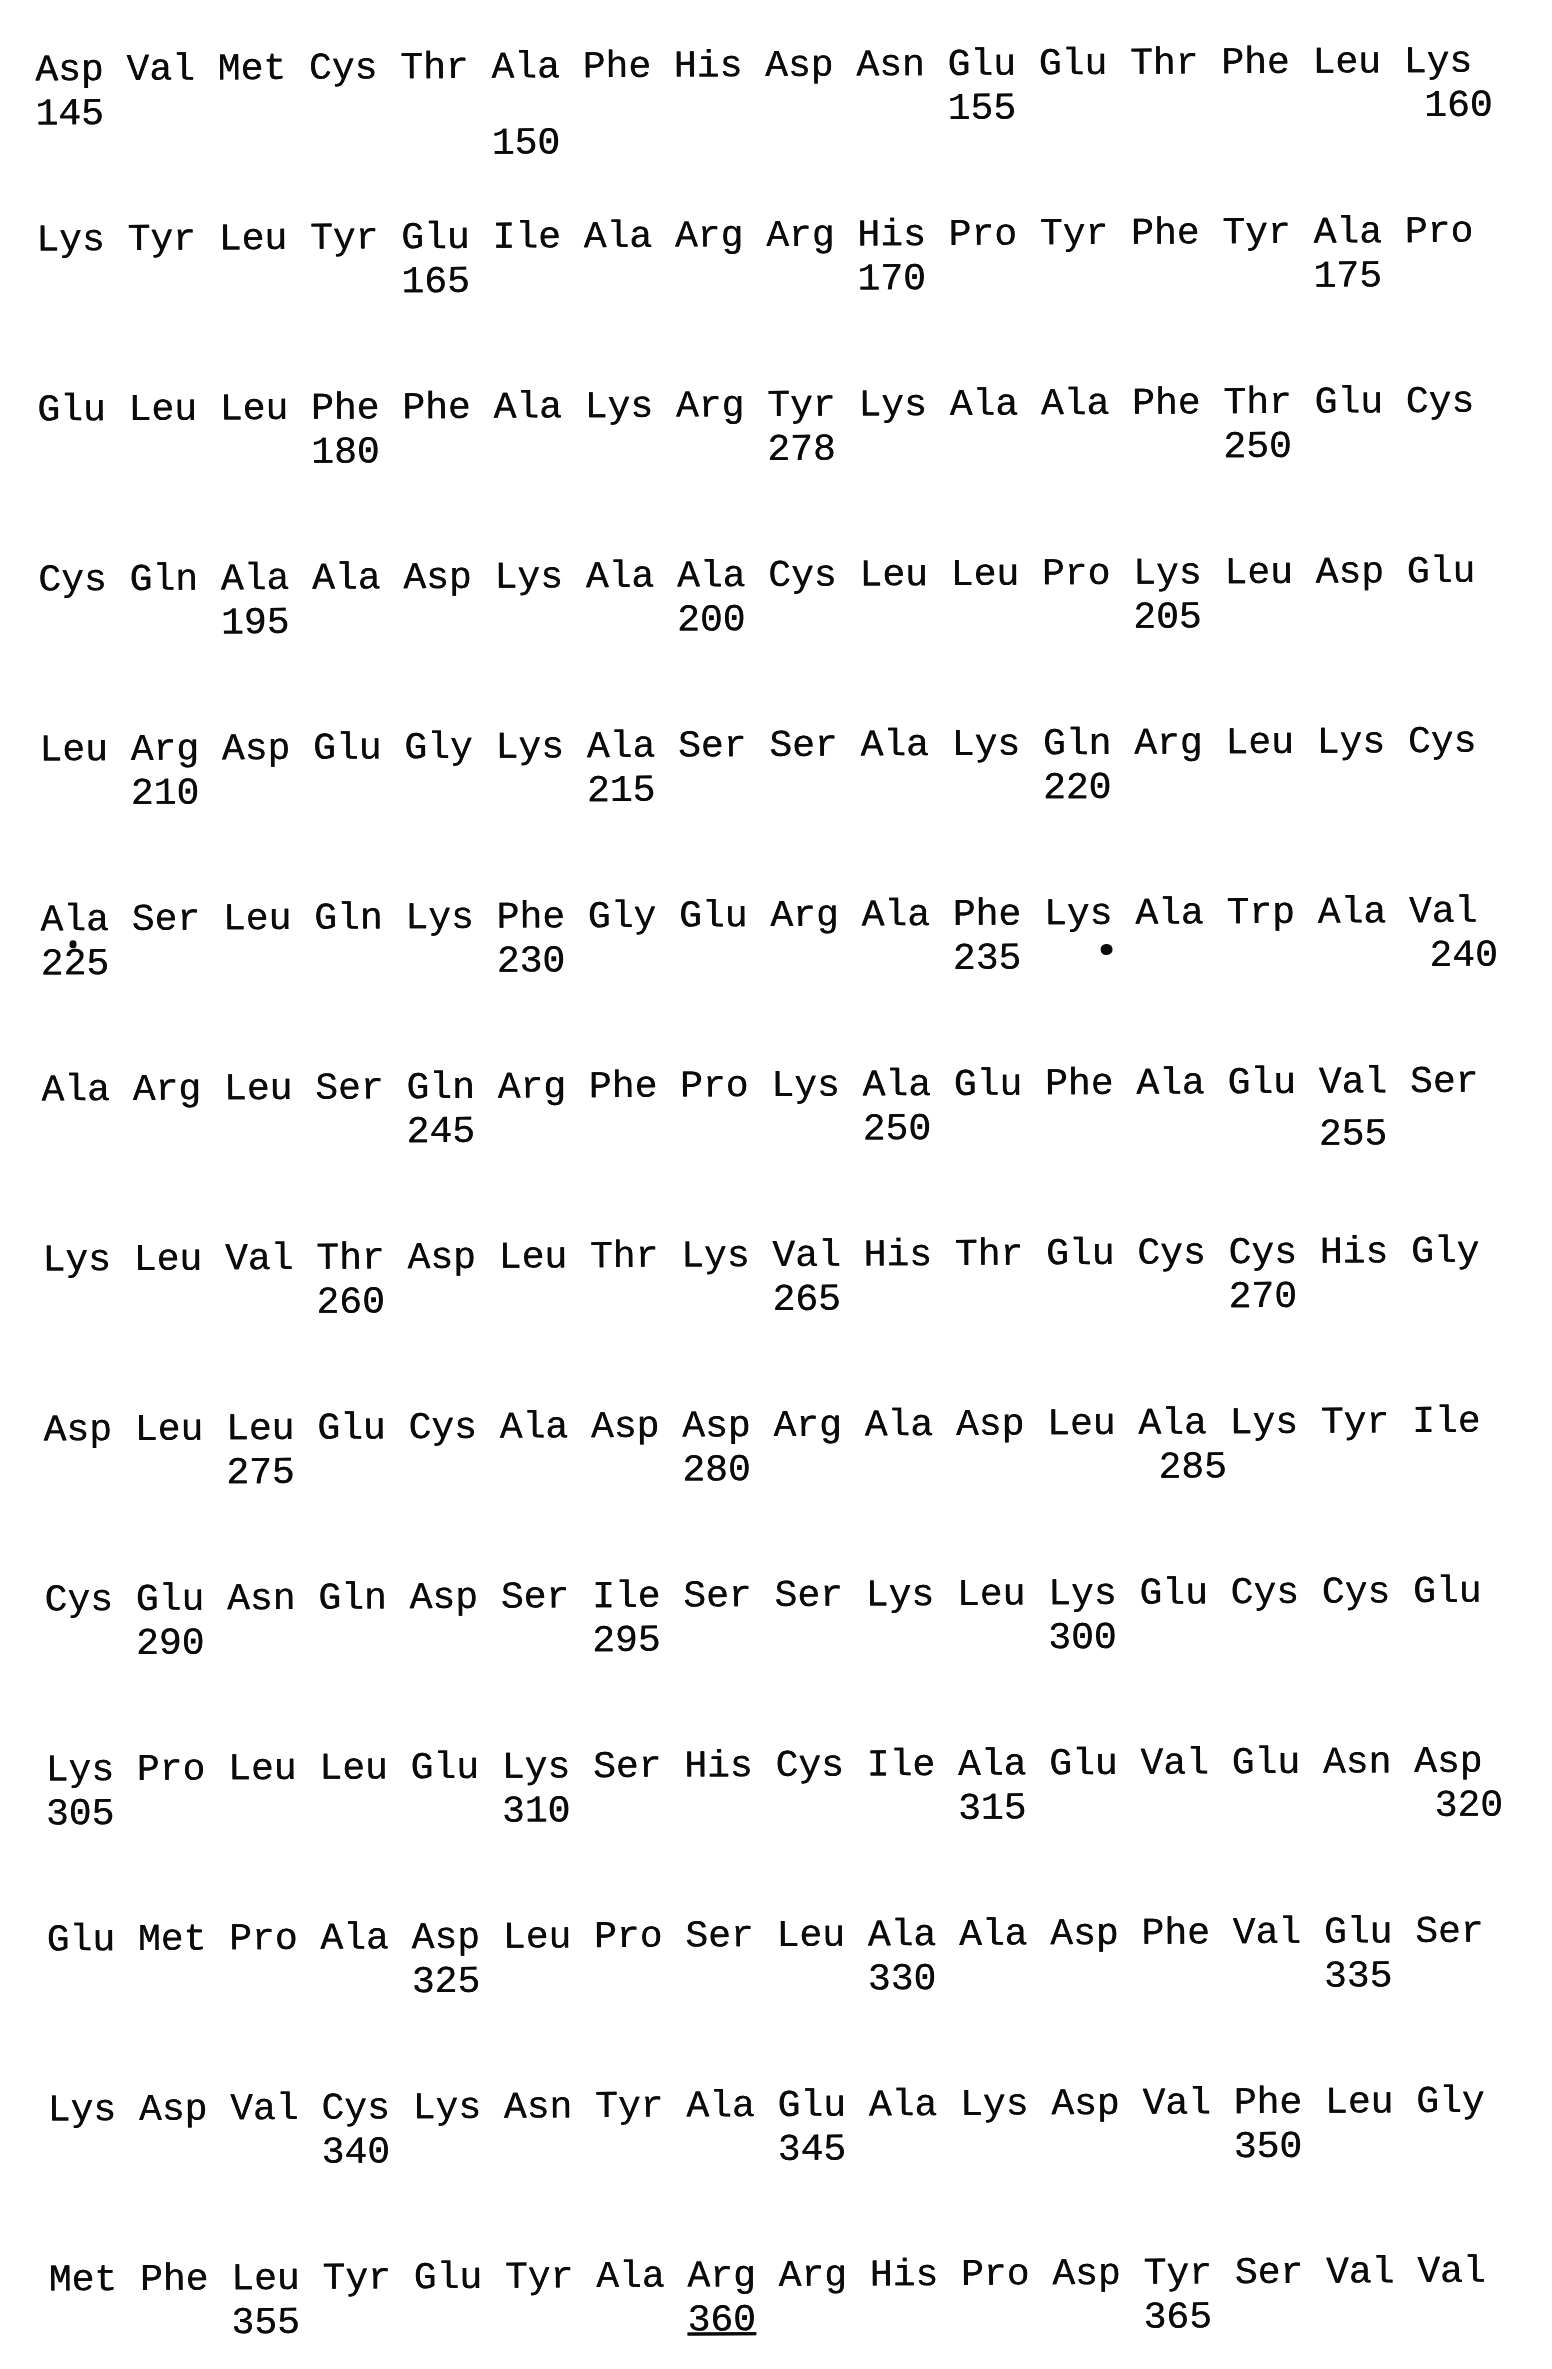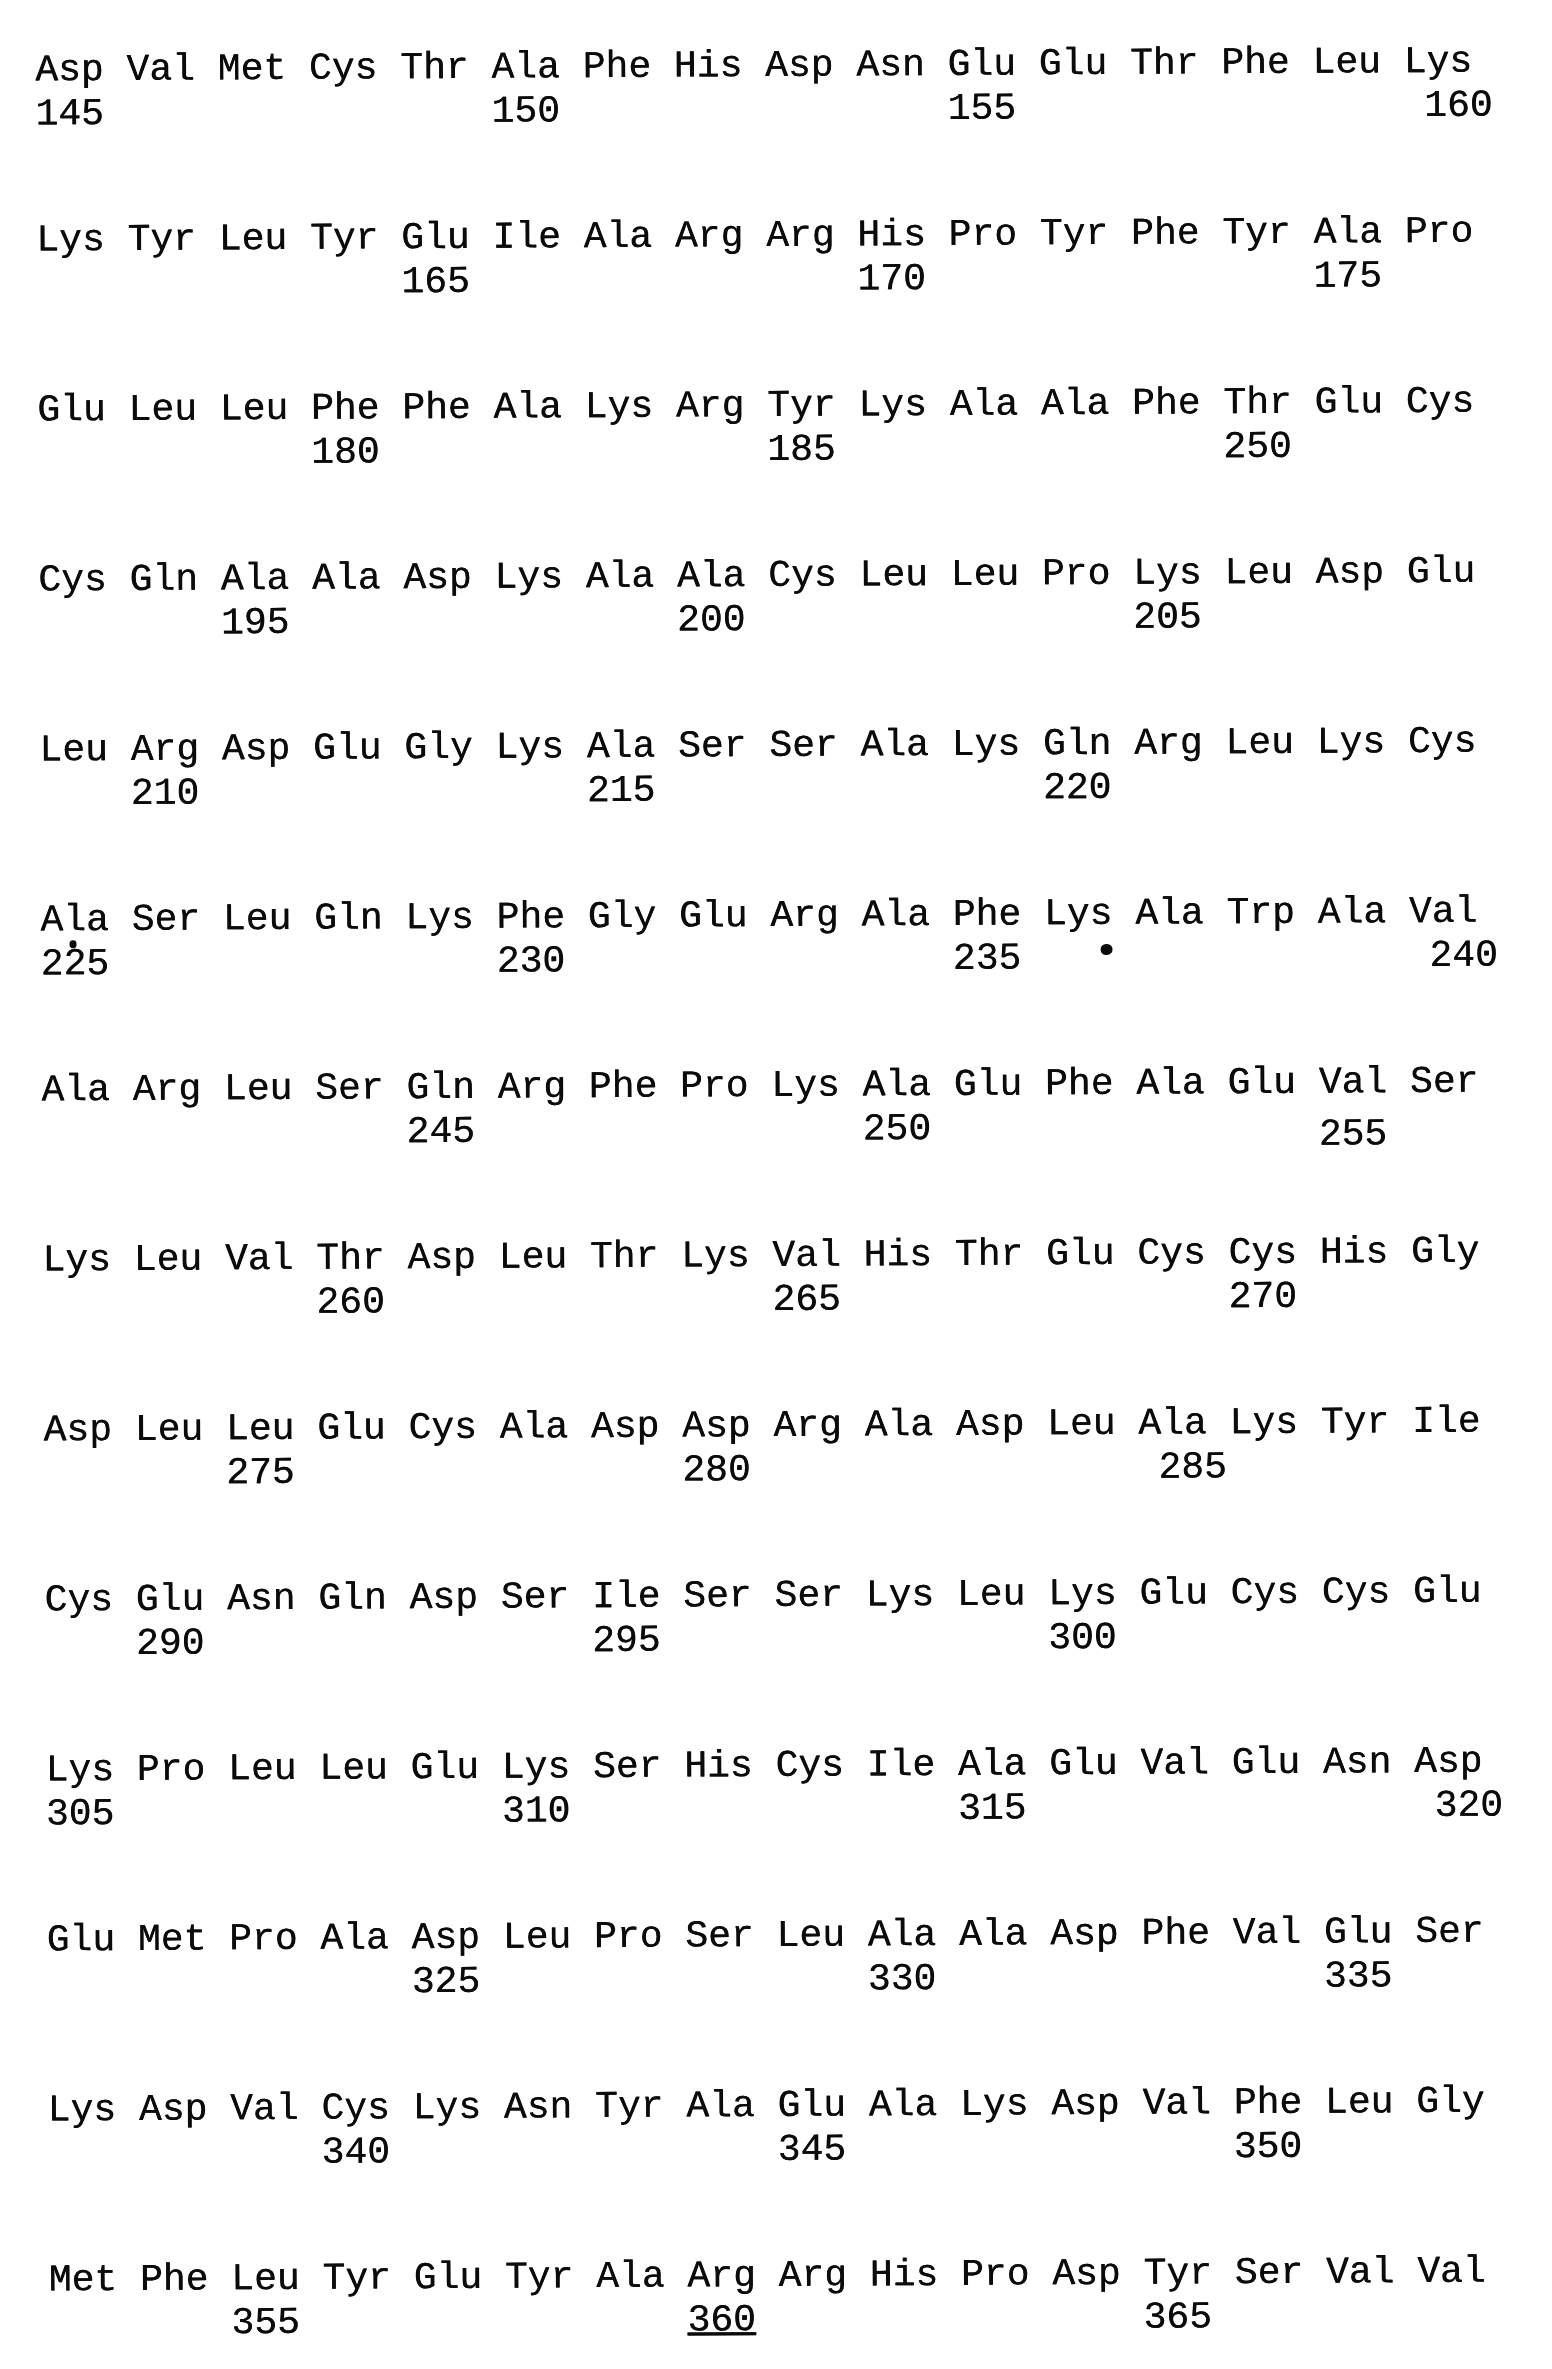--- a/index.html
+++ b/index.html
@@ -34,38 +34,38 @@
 </style>
 </head>
 <body>
 
 <div class="page">
   <div>
       <div class="seq-row">
         <div class="residue-line"><span class="residue">Asp</span> <span class="residue">Val</span> <span class="residue">Met</span> <span class="residue">Cys</span> <span class="residue">Thr</span> <span class="residue">Ala</span> <span class="residue">Phe</span> <span class="residue">His</span> <span class="residue">Asp</span> <span class="residue">Asn</span> <span class="residue">Glu</span> <span class="residue">Glu</span> <span class="residue">Thr</span> <span class="residue">Phe</span> <span class="residue">Leu</span> <span class="residue">Lys</span></div>
         <div class="number-line">
           <span class="pos-number" style="left: 0ch;">145</span>
-          <span class="pos-number" style="left: 20ch;">150</span>
+          <span class="pos-number" style="left: 20ch; margin-top: 32px;">150</span>
           <span class="pos-number" style="left: 40ch;">155</span>
           <span class="pos-number" style="left: 60.9ch;">160</span>
         </div>
       </div>
       <div class="seq-row">
         <div class="residue-line"><span class="residue">Lys</span> <span class="residue">Tyr</span> <span class="residue">Leu</span> <span class="residue">Tyr</span> <span class="residue">Glu</span> <span class="residue">Ile</span> <span class="residue">Ala</span> <span class="residue">Arg</span> <span class="residue">Arg</span> <span class="residue">His</span> <span class="residue">Pro</span> <span class="residue">Tyr</span> <span class="residue">Phe</span> <span class="residue">Tyr</span> <span class="residue">Ala</span> <span class="residue">Pro</span></div>
         <div class="number-line">
           <span class="pos-number" style="left: 16ch;">165</span>
           <span class="pos-number" style="left: 36ch;">170</span>
           <span class="pos-number" style="left: 56ch;">175</span>
         </div>
       </div>
       <div class="seq-row">
         <div class="residue-line"><span class="residue">Glu</span> <span class="residue">Leu</span> <span class="residue">Leu</span> <span class="residue">Phe</span> <span class="residue">Phe</span> <span class="residue">Ala</span> <span class="residue">Lys</span> <span class="residue">Arg</span> <span class="residue">Tyr</span> <span class="residue">Lys</span> <span class="residue">Ala</span> <span class="residue">Ala</span> <span class="residue">Phe</span> <span class="residue">Thr</span> <span class="residue">Glu</span> <span class="residue">Cys</span></div>
         <div class="number-line">
           <span class="pos-number" style="left: 12ch;">180</span>
-          <span class="pos-number" style="left: 32ch;">185</span>
+          <span class="pos-number" style="left: 32ch;">278</span>
           <span class="pos-number" style="left: 52ch;">250</span>
         </div>
       </div>
       <div class="seq-row">
         <div class="residue-line"><span class="residue">Cys</span> <span class="residue">Gln</span> <span class="residue">Ala</span> <span class="residue">Ala</span> <span class="residue">Asp</span> <span class="residue">Lys</span> <span class="residue">Ala</span> <span class="residue">Ala</span> <span class="residue">Cys</span> <span class="residue">Leu</span> <span class="residue">Leu</span> <span class="residue">Pro</span> <span class="residue">Lys</span> <span class="residue">Leu</span> <span class="residue">Asp</span> <span class="residue">Glu</span></div>
         <div class="number-line">
           <span class="pos-number" style="left: 8ch;">195</span>
           <span class="pos-number" style="left: 28ch;">200</span>
           <span class="pos-number" style="left: 48ch;">205</span>
         </div>

